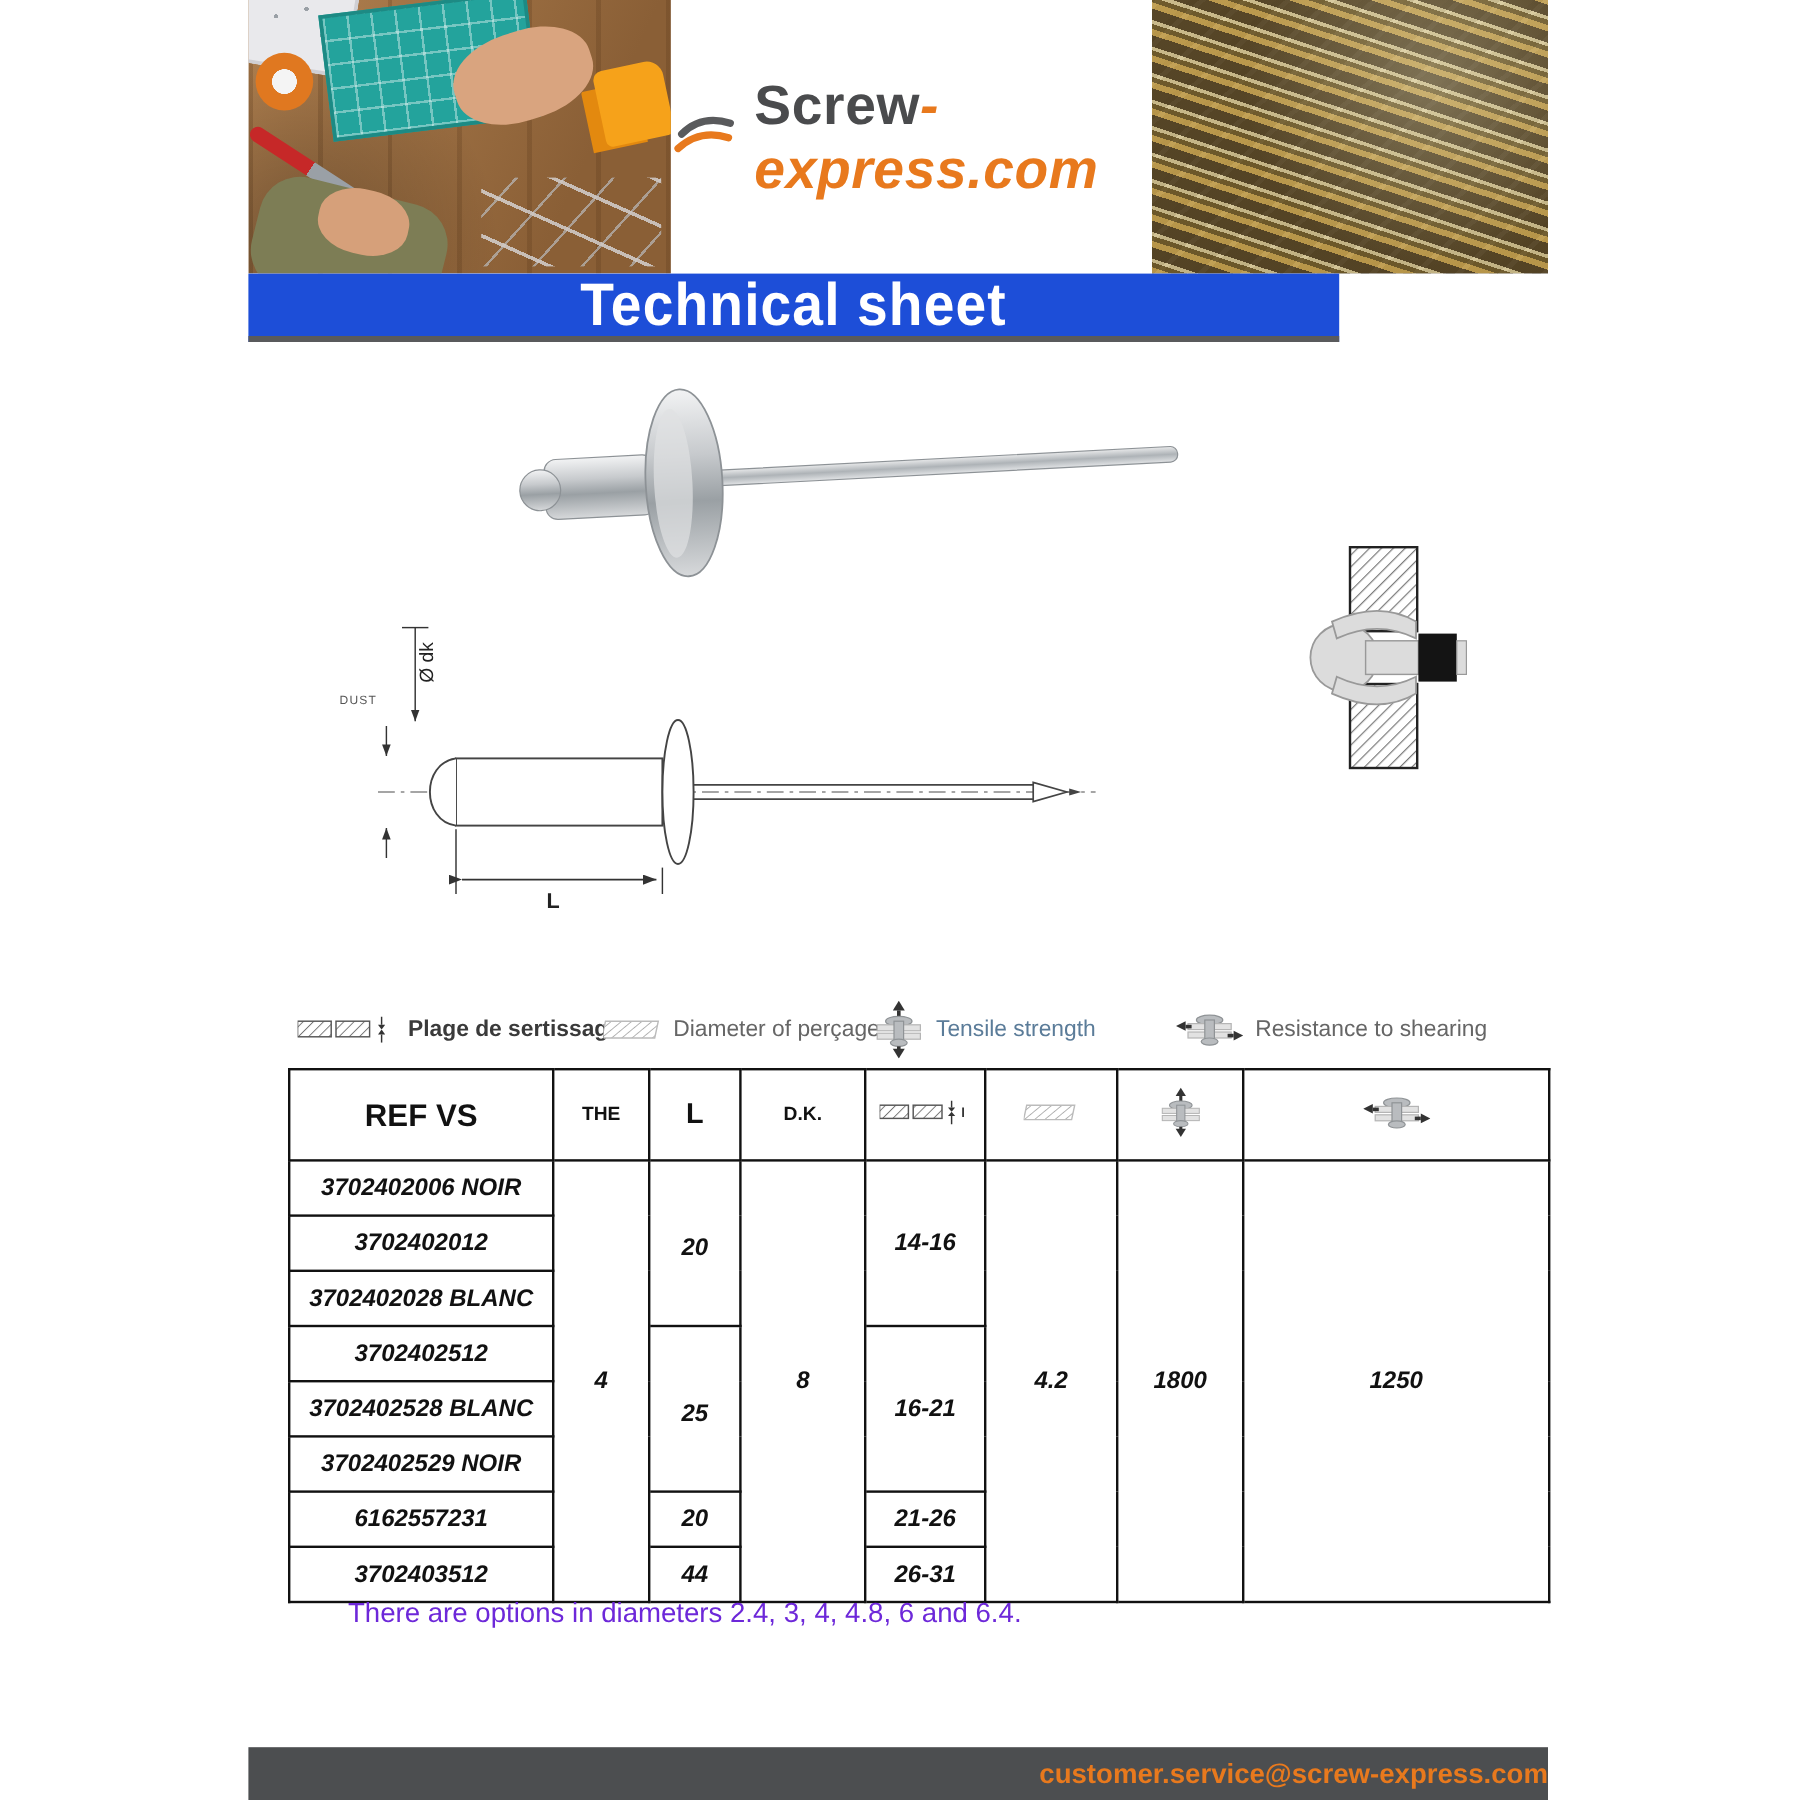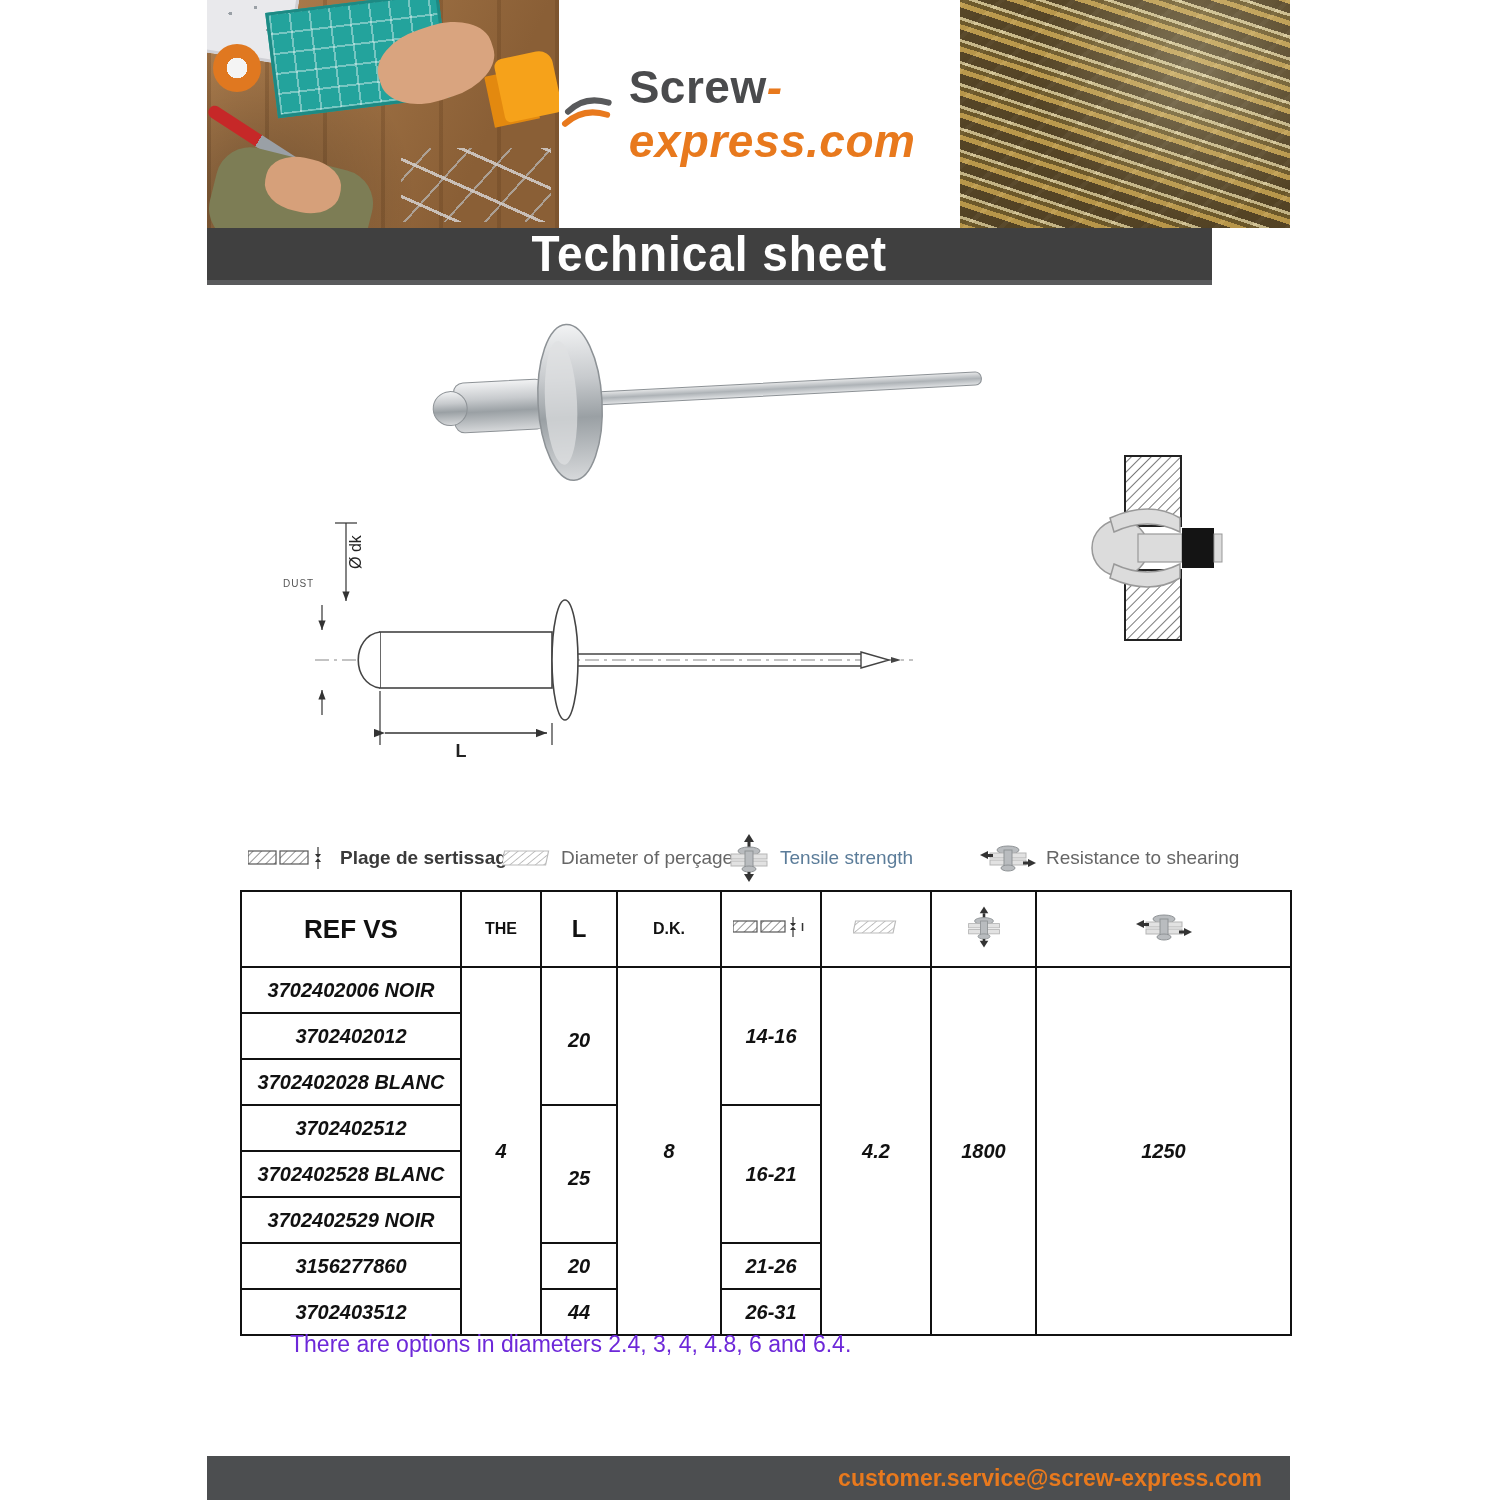--- a/index.html
+++ b/index.html
@@ -43,21 +43,21 @@
   .brand .b1{color:#4a4b4d;}
   .brand .b2{color:#e8791d;font-style:italic;}
   .photo-right{width:330px;
     background:
       radial-gradient(circle at 70% 30%, rgba(255,255,230,.25), transparent 55%),
       repeating-linear-gradient(18deg, rgba(201,162,74,.85) 0 5px, rgba(110,88,38,.9) 5px 9px, rgba(232,212,152,.75) 9px 12px, rgba(84,66,33,.9) 12px 21px),
       repeating-linear-gradient(-42deg, rgba(202,206,212,.55) 0 4px, rgba(58,58,62,.55) 4px 9px, transparent 9px 24px),
       linear-gradient(#6d6a60,#4e4c44);}
 
   
-  .banner{left:207px;top:228px;width:1005px;height:52px;background:#404040;
+  .banner{left:207px;top:228px;width:909px;height:52px;background:#1d4ed8;
       border-bottom:5px solid #595a5c;display:flex;align-items:center;justify-content:center;}
   .banner h1{margin:0;color:#fff;font-size:50px;font-weight:700;transform:scaleX(.92);letter-spacing:1px;}
 
   
   .legend-item{position:absolute;top:838px;height:40px;display:flex;align-items:center;gap:10px;}
   .leg-label{font-size:19px;color:#666;}
   .leg-label.dark{color:#3a3a3a;font-weight:700;}
   .leg-label.blue{color:#5b7c99;}
 
   
@@ -68,21 +68,21 @@
   table.spec td{height:42px;font-size:20px;font-style:italic;}
   th.h-ref{font-size:26px;}
   th.h-the,th.h-dk{font-size:16px;}
   th.h-l{font-size:24px;}
   td.vt{vertical-align:top;padding-top:10px;}
 
   .note{position:absolute;left:290px;top:1308px;font-size:23px;color:#6d28d9;}
 
   
   .footer{left:207px;top:1456px;width:1083px;height:44px;background:#4c4e50;
-      display:flex;align-items:center;justify-content:flex-end;padding-right:28px;box-sizing:border-box;}
+      display:flex;align-items:center;justify-content:flex-end;box-sizing:border-box;}
   .footer a{color:#e8791d;font-size:23px;font-weight:700;text-decoration:none;}
 </style>
 </head>
 <body>
 
 <div class="abs header-band">
   <div class="photo photo-left">
     <div class="pl pl-tray"></div>
     <div class="pl pl-box"></div>
     <div class="pl pl-hand1"></div>
@@ -336,21 +336,21 @@
     <td rowspan="3" class="vt">25</td>
     <td rowspan="3">16-21</td>
   </tr>
   <tr>
     <td>3702402528 BLANC</td>
   </tr>
   <tr>
     <td>3702402529 NOIR</td>
   </tr>
   <tr>
-    <td>3156277860</td>
+    <td>6162557231</td>
     <td>20</td>
     <td>21-26</td>
   </tr>
   <tr>
     <td>3702403512</td>
     <td>44</td>
     <td>26-31</td>
   </tr>
 </tbody>
   </table>

